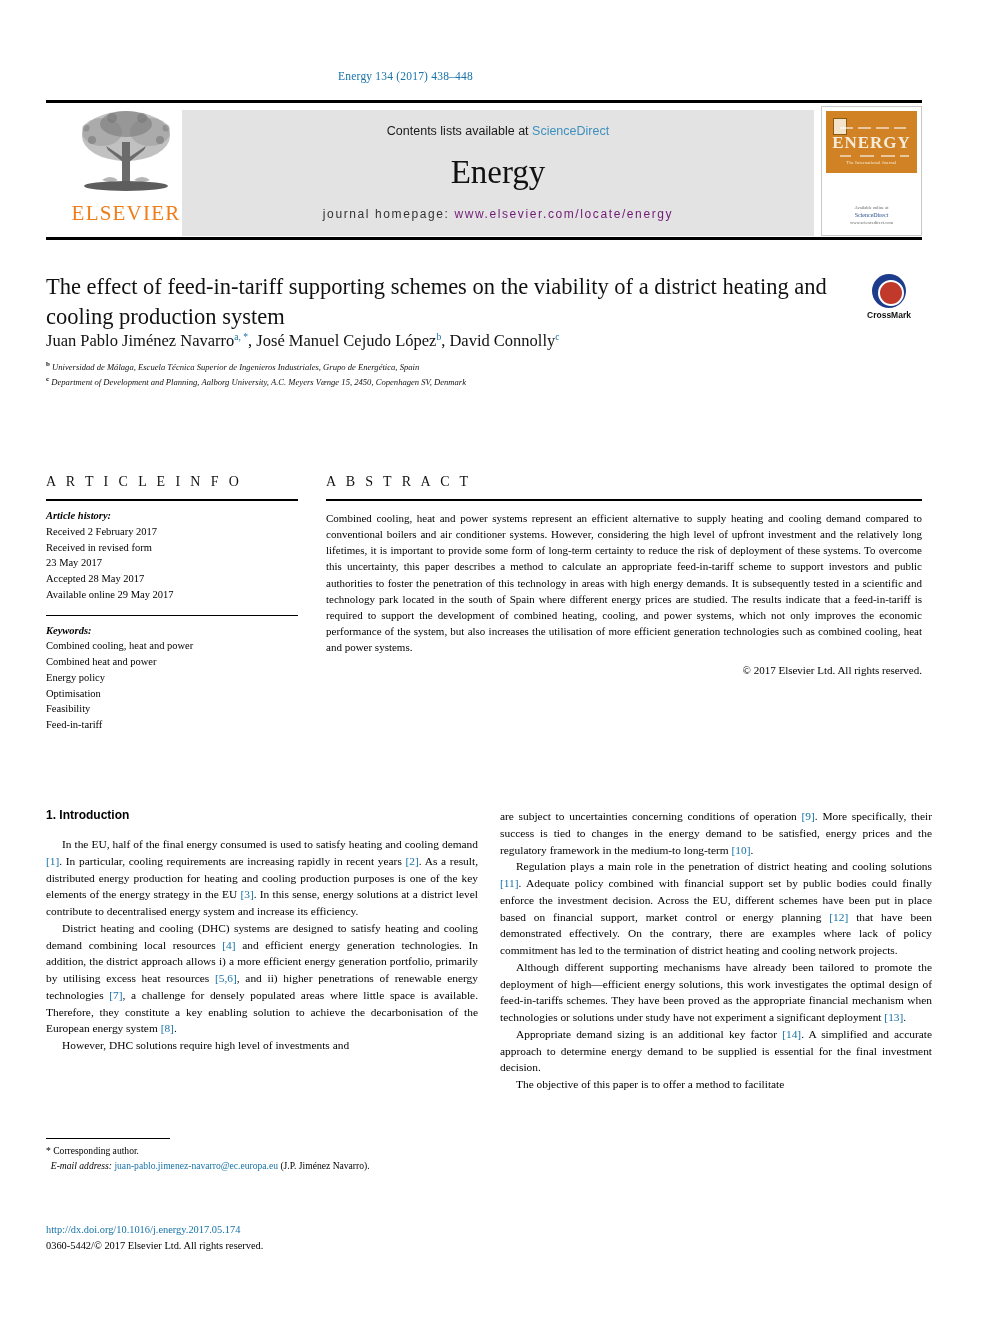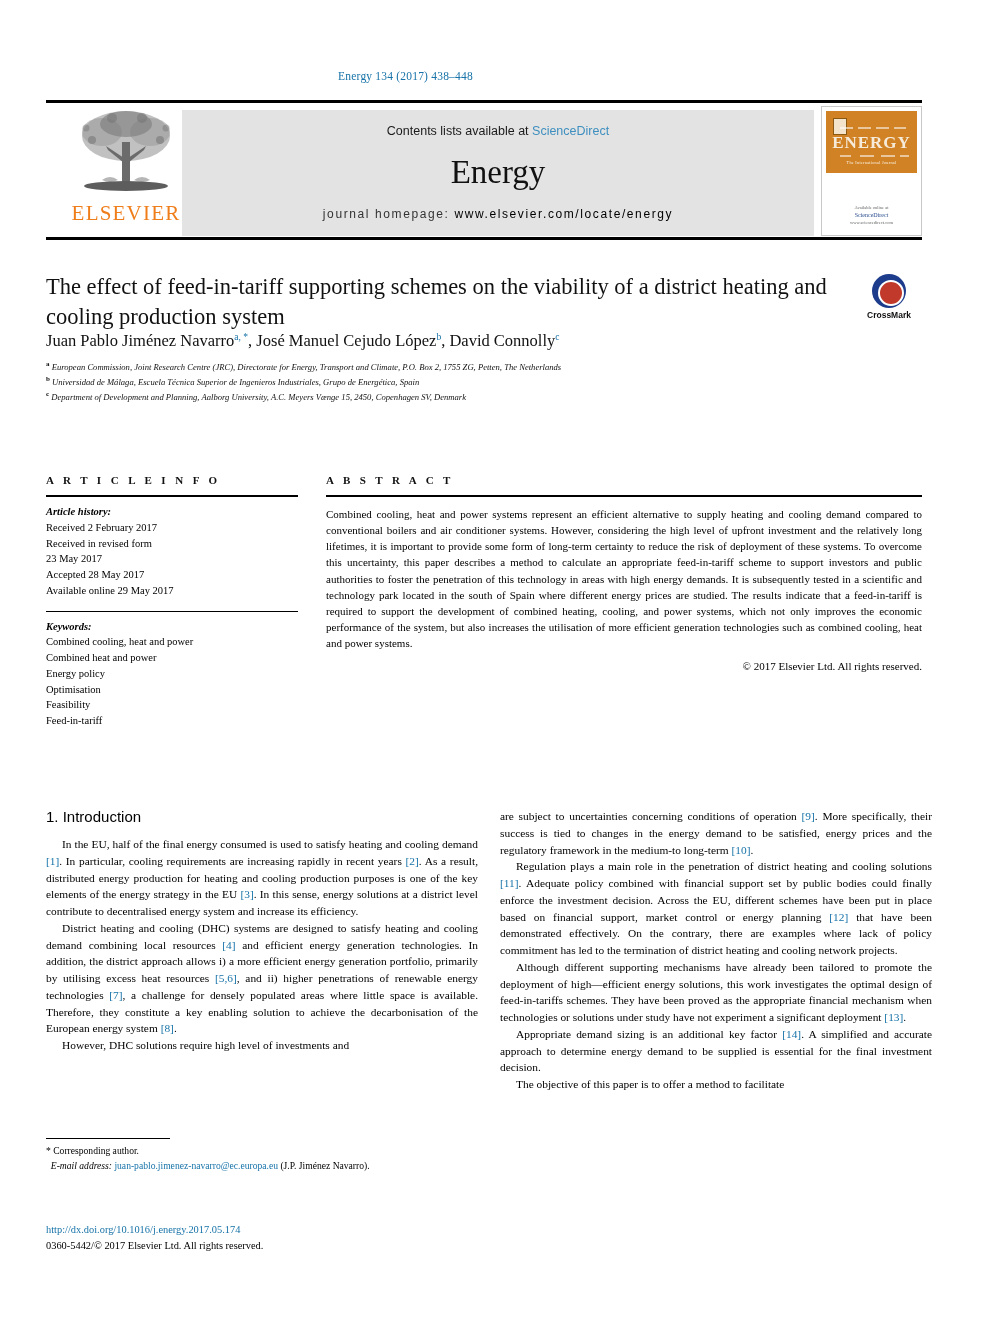--- a/index.html
+++ b/index.html
@@ -102,21 +102,21 @@
     position: absolute;
     left: 0; top: 97px;
     width: 632px;
     text-align: center;
     font-family: "Liberation Sans", sans-serif;
     font-size: 12px;
     letter-spacing: 1.6px;
     color: #333;
   }
   .homepage-line .url {
-    color: #000000;
+    color: #701a75;
   }
   .cover-thumb {
     position: absolute;
     left: 775px; top: 6px;
     width: 99px;
     height: 128px;
     border: 1px solid #c8c8c8;
     background: #fff;
     overflow: hidden;
   }
@@ -240,22 +240,22 @@
     left: 46px; top: 474px;
     width: 252px;
   }
   .abs-col {
     position: absolute;
     left: 326px; top: 474px;
     width: 596px;
   }
   .sec-head {
     font-family: "Liberation Serif", serif;
-    font-weight: bold;
-    font-size: 11px;
+    font-weight: normal;
+    font-size: 14px;
     letter-spacing: 3.4px;
     color: #111;
   }
   .hr-heavy {
     height: 2px;
     background: #000;
     margin-top: 9px;
   }
   .hr-light {
     height: 1px;
@@ -281,22 +281,22 @@
     margin-top: 9px;
     text-align: right;
     font-size: 11px;
   }
 
   
   .section-num {
     position: absolute;
     left: 46px; top: 808px;
     font-family: "Liberation Sans", sans-serif;
-    font-weight: normal;
-    font-size: 15px;
+    font-weight: bold;
+    font-size: 12px;
   }
   .col-left {
     position: absolute;
     left: 46px; top: 836px;
     width: 432px;
   }
   .col-right {
     position: absolute;
     left: 500px; top: 808px;
     width: 432px;
@@ -416,21 +416,20 @@
       <div class="crossmark-label">CrossMark</div>
     </div>
 
     <div class="authors">
       <span>Juan Pablo Jiménez Navarro</span><sup>a, *</sup>,
       <span>José Manuel Cejudo López</span><sup>b</sup>,
       <span>David Connolly</span><sup>c</sup>
     </div>
 
     <div class="affiliations">
-      <div><span class="marker">a</span> <span>European Commission, Joint Research Centre (JRC), Directorate for Energy, Transport and Climate, P.O. Box 2, 1755 ZG, Petten, The Netherlands</span></div>
       <div><span class="marker">b</span> <span>Universidad de Málaga, Escuela Técnica Superior de Ingenieros Industriales, Grupo de Energética, Spain</span></div>
       <div><span class="marker">c</span> <span>Department of Development and Planning, Aalborg University, A.C. Meyers Vænge 15, 2450, Copenhagen SV, Denmark</span></div>
     </div>
   </div>
 
   <div class="info-col">
     <div class="sec-head">A R T I C L E  I N F O</div>
     <div class="hr-heavy"></div>
     <div class="info-group">
       <div class="label">Article history:</div>

